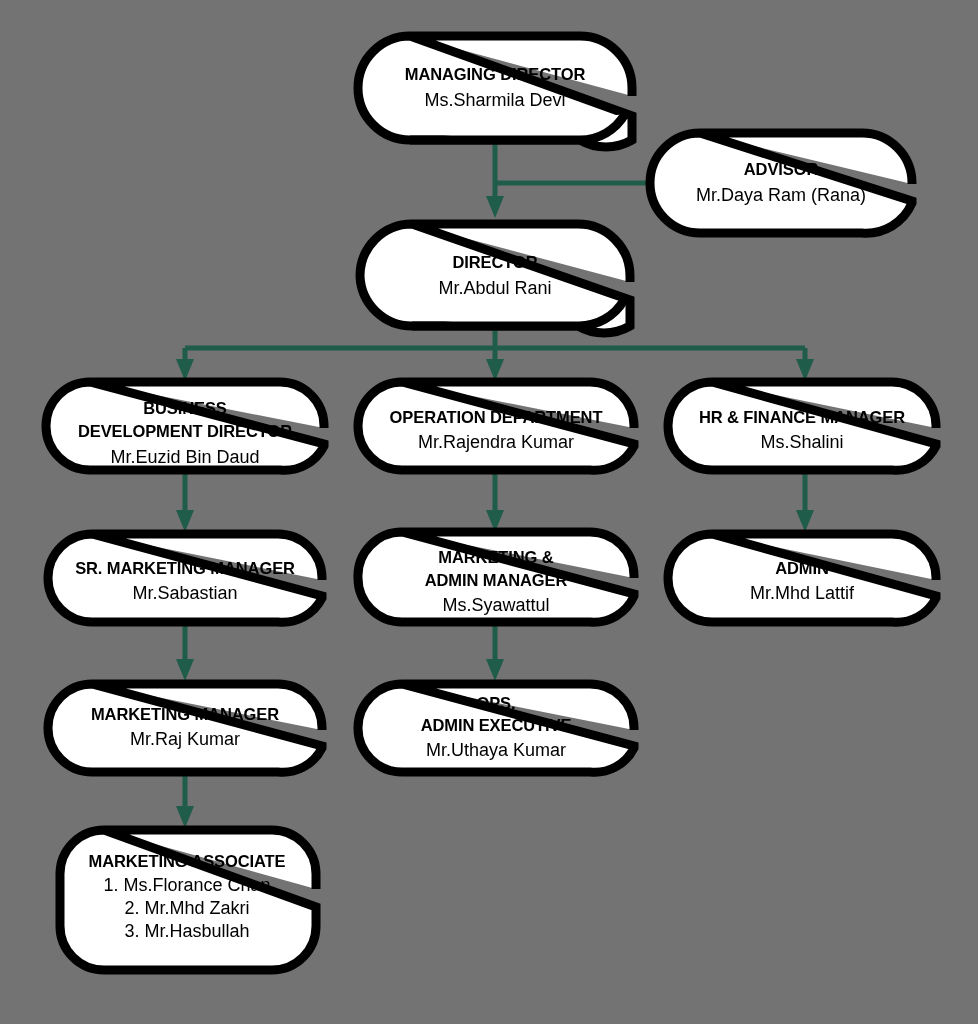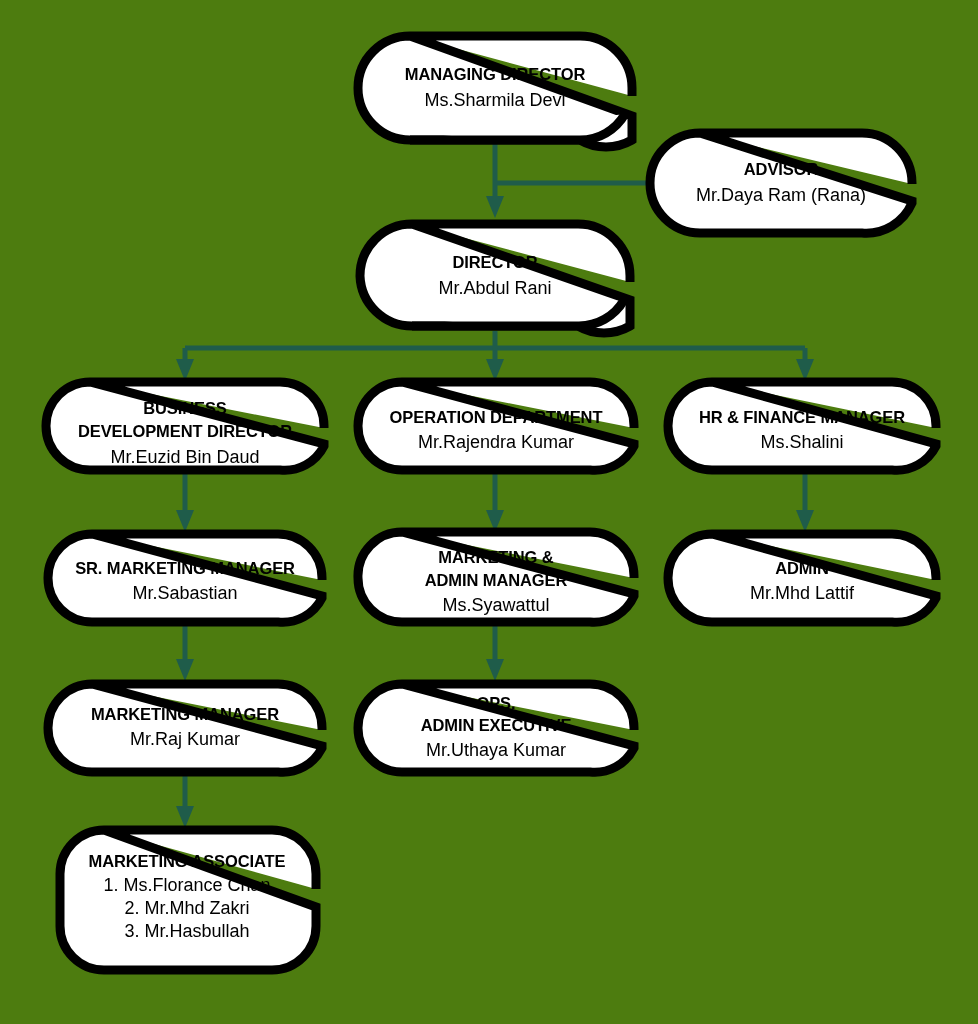--- a/index.html
+++ b/index.html
@@ -10,21 +10,21 @@
   body {
     width: 978px;
     height: 1024px;
     font-family: "Liberation Sans", sans-serif;
     overflow: hidden;
   }
   #chart-root {
     position: relative;
     width: 978px;
     height: 1024px;
-    background: #4d7c0f;
+    background: #737373;
   }
   svg#org-svg {
     position: absolute;
     left: 0;
     top: 0;
     width: 978px;
     height: 1024px;
     display: block;
   }
   .node-box {

